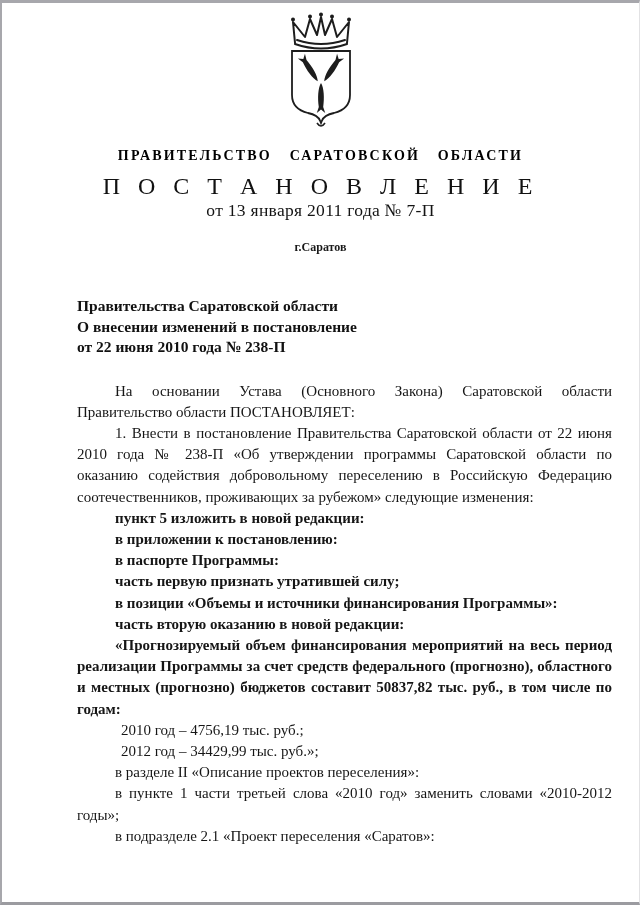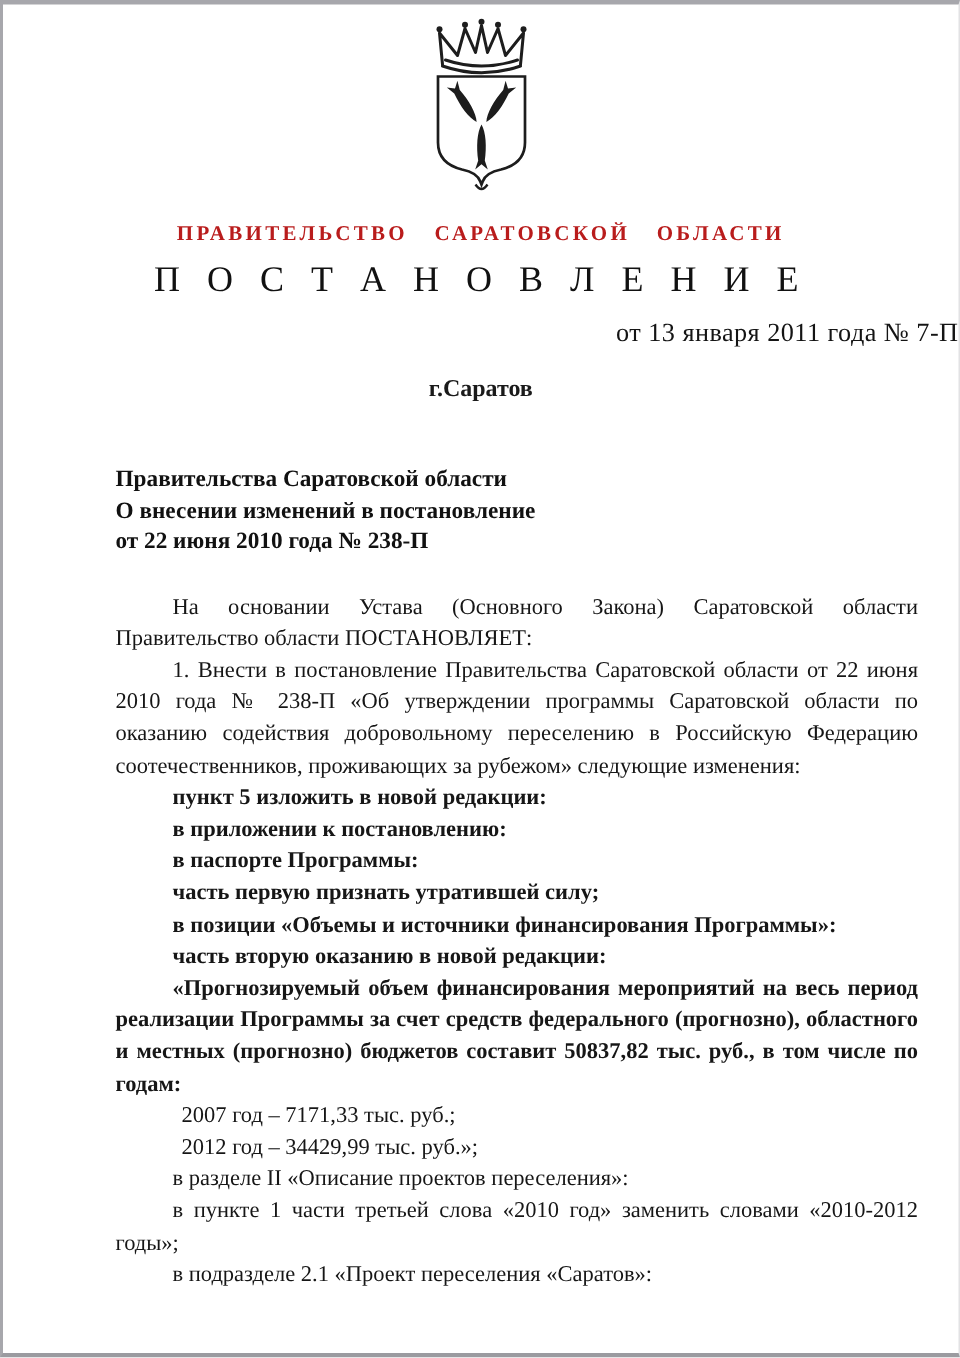--- a/index.html
+++ b/index.html
@@ -28,39 +28,37 @@
   .crest {
     display: inline-block;
     margin-top: 2px;
   }
   .org-name {
     margin-top: 12px;
     font-size: 14px;
     font-weight: 600;
     letter-spacing: 2.2px;
     word-spacing: 12px;
-    color: #b91c1c;
+    color: #000000;
   }
   .doc-type {
     margin-top: 9px;
     font-size: 24px;
     font-weight: 400;
     letter-spacing: 6px;
     color: #111111;
   }
   .doc-date {
-    margin-top: 10px;
     font-size: 17.5px;
     letter-spacing: 0.3px;
     color: #141414;
-    text-align: right;
   }
   .doc-city {
     margin-top: 19px;
-    font-size: 16px;
+    font-size: 12px;
     font-weight: 700;
     color: #1a1a1a;
   }
   .doc-title {
     margin: 41px 30px 0 75px;
     font-size: 15.5px;
     font-weight: 700;
     line-height: 20.5px;
     color: #111111;
   }
@@ -137,20 +135,20 @@
   <div class="doc-body">
       <p class="">На основании Устава (Основного Закона) Саратовской области Правительство области ПОСТАНОВЛЯЕТ:</p>
       <p class="">1. Внести в постановление Правительства Саратовской области от 22 июня 2010 года № 238-П «Об утверждении программы Саратовской области по оказанию содействия добровольному переселению в Российскую Федерацию соотечественников, проживающих за рубежом» следующие изменения:</p>
       <p class="bold ">пункт 5 изложить в новой редакции:</p>
       <p class="bold ">в приложении к постановлению:</p>
       <p class="bold ">в паспорте Программы:</p>
       <p class="bold ">часть первую признать утратившей силу;</p>
       <p class="bold ">в позиции «Объемы и источники финансирования Программы»:</p>
       <p class="bold ">часть вторую оказанию в новой редакции:</p>
       <p class="bold ">«Прогнозируемый объем финансирования мероприятий на весь период реализации Программы за счет средств федерального (прогнозно), областного и местных (прогнозно) бюджетов составит 50837,82 тыс. руб., в том числе по годам:</p>
-      <p class="year-line">2007 год – 7171,33 тыс. руб.;</p>
+      <p class="year-line">2010 год – 4756,19 тыс. руб.;</p>
       <p class="year-line">2012 год – 34429,99 тыс. руб.»;</p>
       <p class="">в разделе II «Описание проектов переселения»:</p>
       <p class="">в пункте 1 части третьей слова «2010 год» заменить словами «2010-2012 годы»;</p>
       <p class="">в подразделе 2.1 «Проект переселения «Саратов»:</p>
     </div>
 
 </div>
 
 </body></html>

